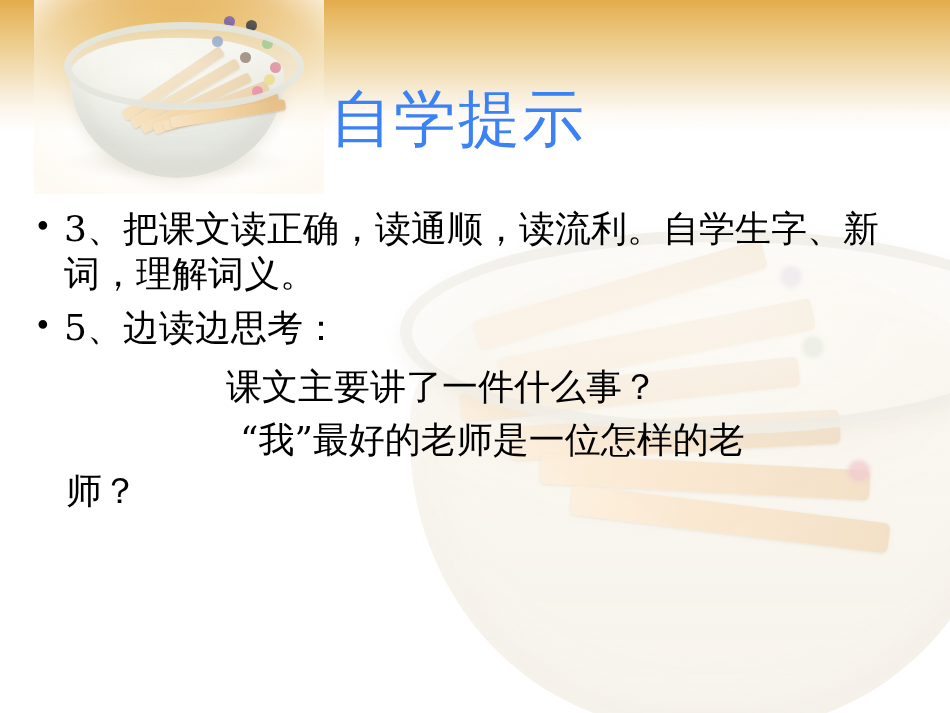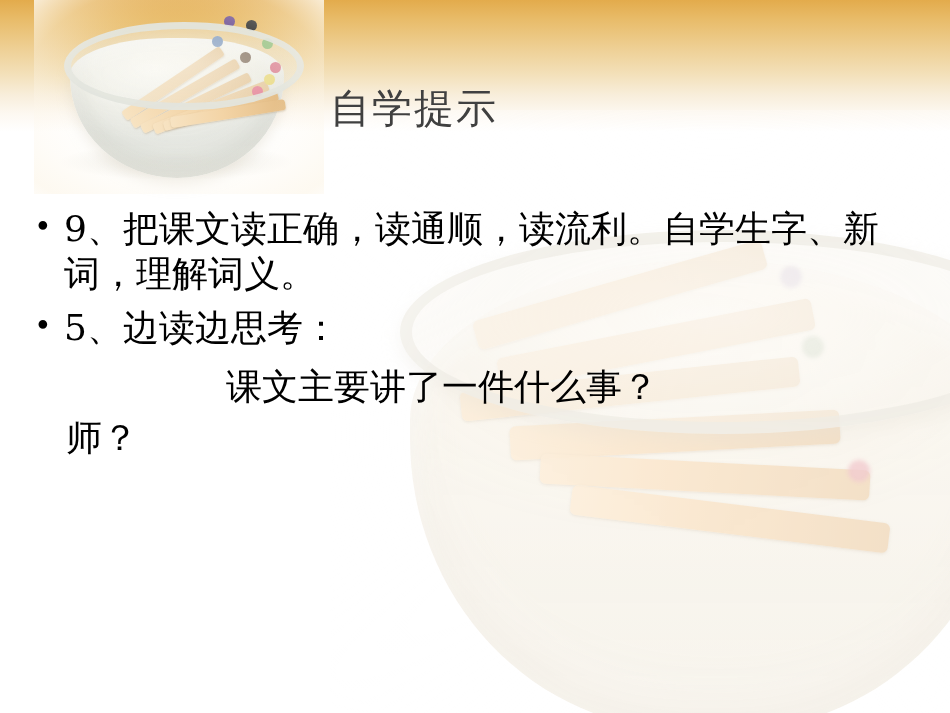--- a/index.html
+++ b/index.html
@@ -171,24 +171,24 @@
     background: radial-gradient(ellipse at 50% 50%, rgba(200,195,180,0.4), rgba(255,255,255,0) 72%);
     z-index: 2;
   }
 
   
   .title {
     position: absolute;
     left: 330px;
     top: 88px;
     z-index: 20;
-    font-family: Liberation Sans, sans-serif;
-    font-size: 40px;
+    font-family: Liberation Serif, serif;
+    font-size: 62px;
     line-height: 1;
-    color: #404040;
+    color: #3b82f6;
     letter-spacing: 2px;
     white-space: nowrap;
   }
 
   .body-block {
     position: absolute;
     left: 34px;
     top: 206px;
     width: 900px;
     z-index: 20;
@@ -277,27 +277,28 @@
     <div class="thumb-rim"></div>
     <div class="thumb-fade"></div>
   </div>
 
   <div class="title">自学提示</div>
 
   <div class="body-block">
 
     <div class="bullet-row">
       <span class="bullet-dot">•</span>
-      <span class="bullet-text">9、把课文读正确，读通顺，读流利。自学生字、新词，理解词义。</span>
+      <span class="bullet-text">3、把课文读正确，读通顺，读流利。自学生字、新词，理解词义。</span>
     </div>
 
     <div class="bullet-row second">
       <span class="bullet-dot">•</span>
       <span class="bullet-text">5、边读边思考：</span>
     </div>
 
     <div class="sub-line">课文主要讲了一件什么事？</div>
 
+    <div class="sub-line q2">“我”最好的老师是一位怎样的老</div>
 
     <div class="tail-line">师？</div>
   </div>
 
 </div>
 
 </body></html>

